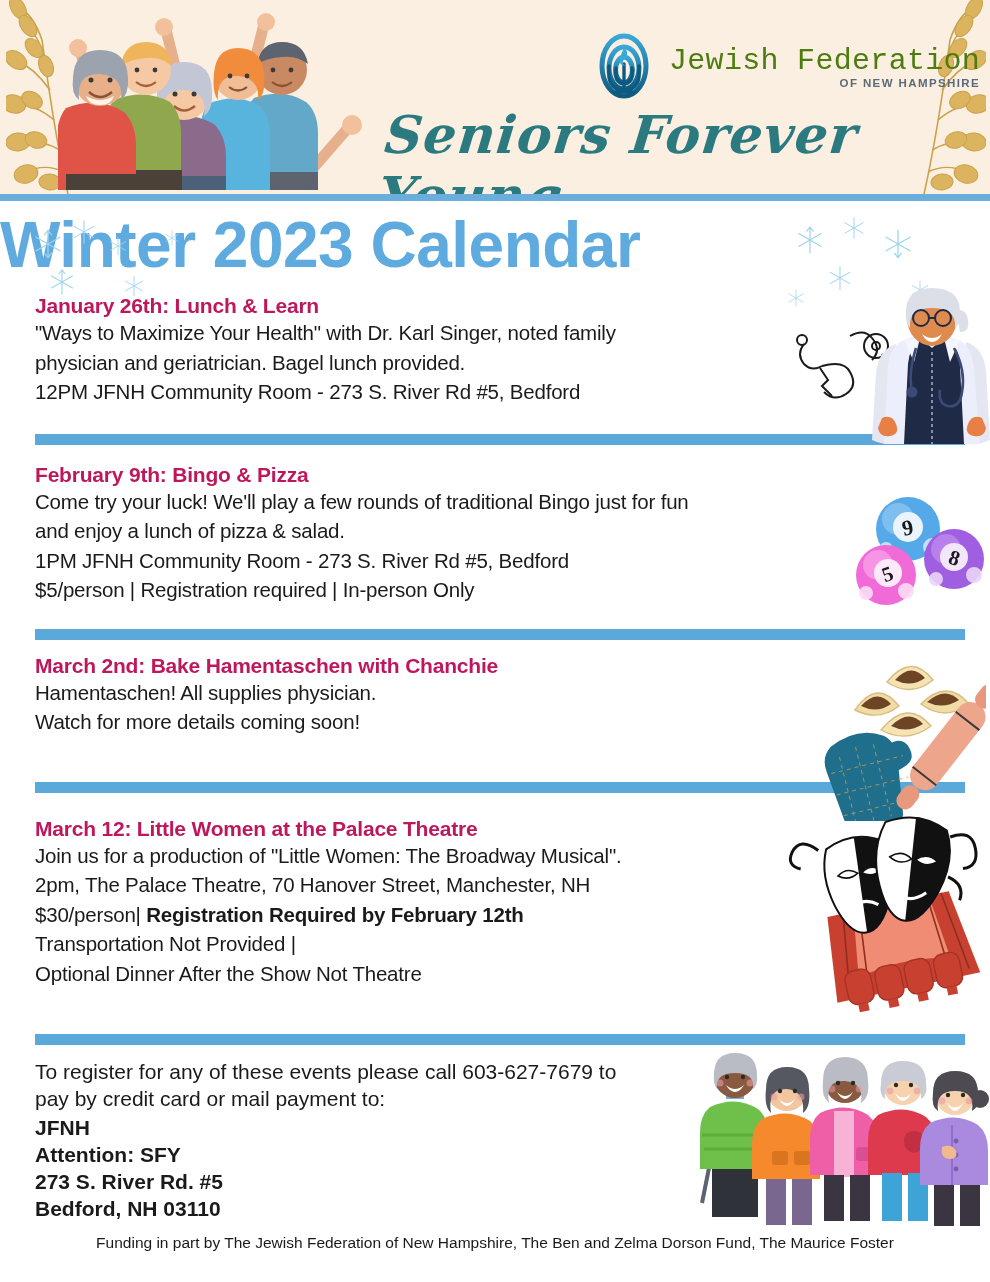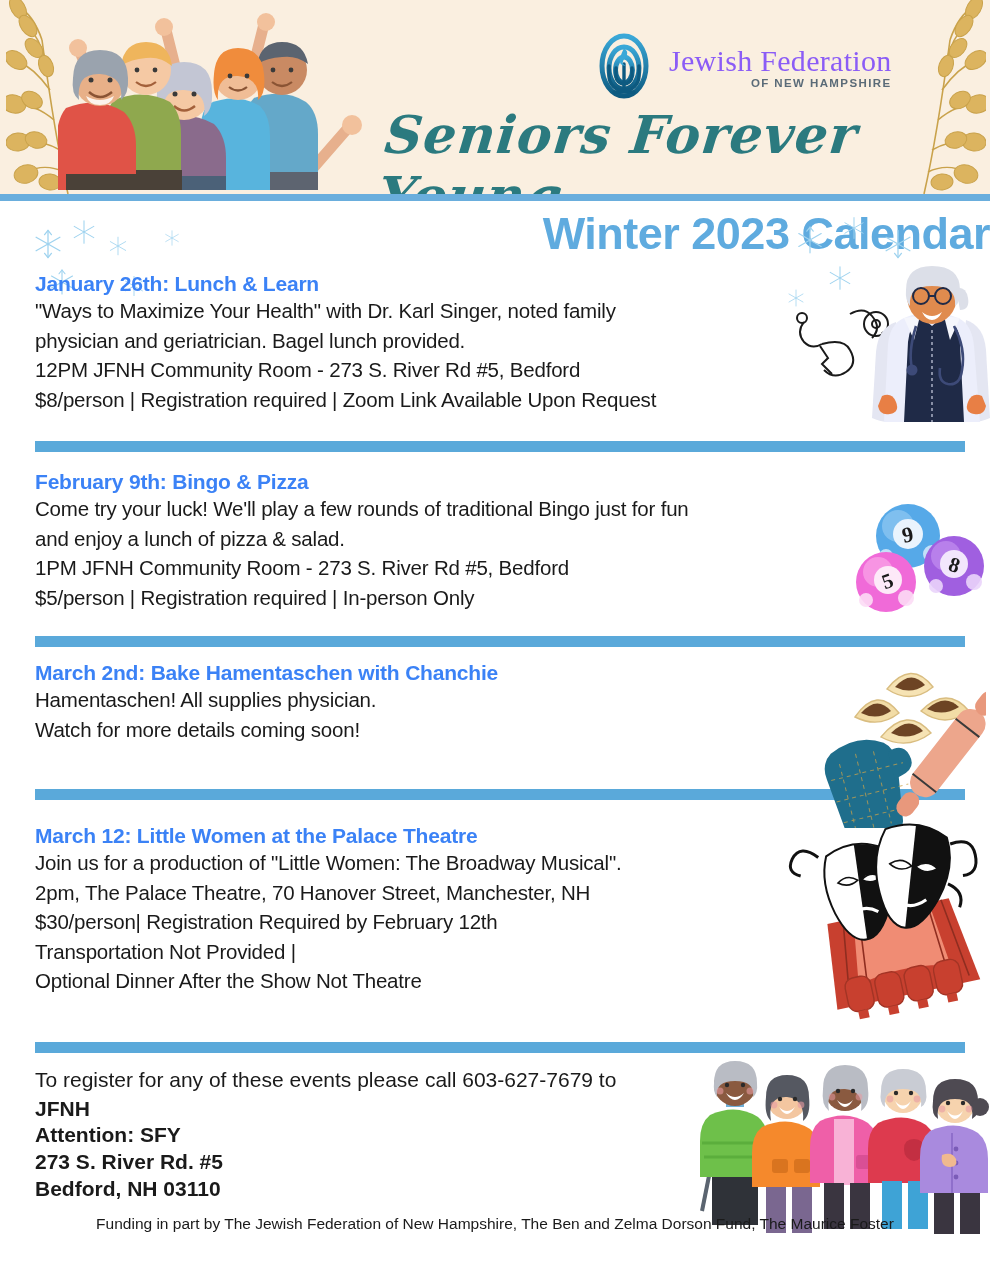--- a/index.html
+++ b/index.html
@@ -28,63 +28,63 @@
   .wheat { position:absolute; top:0; }
   .wheat svg { display:block; }
 
   .people-header { position:absolute; left:58px; bottom:0; }
   .logo-wrap {
     position:absolute; left:588px; top:30px;
     display:flex; align-items:center; gap:9px;
   }
   .logo-text { line-height:1; }
   .logo-name {
-    font-family:Liberation Serif, serif;
-    font-size:30px; color:#8b5cf6; letter-spacing:.3px;
+    font-family:Liberation Mono, monospace;
+    font-size:30px; color:#4d7c0f; letter-spacing:.3px;
   }
   .logo-sub {
     font-size:11.5px; color:#5a6b78; letter-spacing:1.4px;
     text-align:right; margin-top:2px; font-weight:600;
   }
   .script-title {
     position:absolute; left:382px; top:104px;
     font-family:"DejaVu Serif", serif;
     font-style:italic; font-weight:700;
     font-size:52px; color:#2b7a7f;
     letter-spacing:1px;
     transform:skewX(-6deg);
   }
 
   
   .page-title {
-    text-align:right;
-    font-size:45px; font-weight:bold;
+    text-align:left;
+    font-size:64px; font-weight:bold;
     color:#5fabdf;
     letter-spacing:-0.5px;
     margin-top:14px;
   }
 
   .content { position:relative; }
 
   .divider {
     height:11px; background:#5aa9da;
     margin:0 25px 0 35px;
   }
 
   .event { position:relative; padding:0 0 0 35px; }
   .event-title {
-    font-size:21px; font-weight:bold; color:#3b82f6;
+    font-size:21px; font-weight:bold; color:#be185d;
     letter-spacing:-0.2px;
   }
   .event-line {
     font-size:20.5px; color:#1a1a1a;
     line-height:1.44;
     letter-spacing:-0.2px;
   }
-  .event-line b { font-weight:normal;text-align:center; }
+  .event-line b { font-weight:bold;text-align:center; }
 
   .art { position:absolute; pointer-events:none; }
 
   
   .register {
     position:relative;
     padding:14px 16px 0 35px;
     font-size:21px; line-height:1.28;
   }
   .register .addr {
@@ -356,21 +356,20 @@
             <path d="M80 58 q12 22 8 44 q-2 16 -14 14 q-10 -2 -8 -16"></path>
           </g>
           <circle cx="38" cy="102" r="5.5" fill="#3d4a78"></circle>
         </g>
       </svg>
     </div>
     <div class="event-title">January 26th: Lunch &amp; Learn</div>
     <div class="event-line">"Ways to Maximize Your Health" with Dr. Karl Singer, noted family</div>
     <div class="event-line">physician and geriatrician. Bagel lunch provided.</div>
     <div class="event-line">12PM JFNH Community Room - 273 S. River Rd #5, Bedford</div>
-    <div class="event-line">$8/person | Registration required | Zoom Link Available Upon Request</div>
   </div>
 
   <div class="divider" style="margin-top:27px;"></div>
 
   <div class="event" style="margin-top:18px;">
     <div class="art" style="right:-2px;top:26px;">
       <svg width="140" height="130" viewBox="0 0 140 130">
         <g>
           <circle cx="56" cy="40" r="32" fill="#56a9e8"></circle>
           <circle cx="46" cy="30" r="16" fill="#8ec7f2" opacity=".75"></circle>
@@ -633,20 +632,21 @@
           <circle cx="28" cy="26" r="2.2" fill="#2a2a2a"></circle>
             <circle cx="43" cy="26" r="2.2" fill="#2a2a2a"></circle>
           <path d="M27 34 q8 9 16 0 q-4 8 -8 8 q-4 0 -8 -8z" fill="#fff"></path>
           <circle cx="22" cy="32" r="3.4" fill="#e79ba2" opacity=".6"></circle>
           <circle cx="49" cy="32" r="3.4" fill="#e79ba2" opacity=".6"></circle>
         </g>
       </svg>
     </div>
 
     <div>To register for any of these events please call 603-627-7679 to</div>
+    <div>pay by credit card or mail payment to:</div>
     <div class="addr">
       <div>JFNH</div>
       <div>Attention: SFY</div>
       <div>273 S. River Rd. #5</div>
       <div>Bedford, NH 03110</div>
     </div>
   </div>
 
   <div class="funding">
     <div>Funding in part by The Jewish Federation of New Hampshire, The Ben and Zelma Dorson Fund, The Maurice Foster</div>

